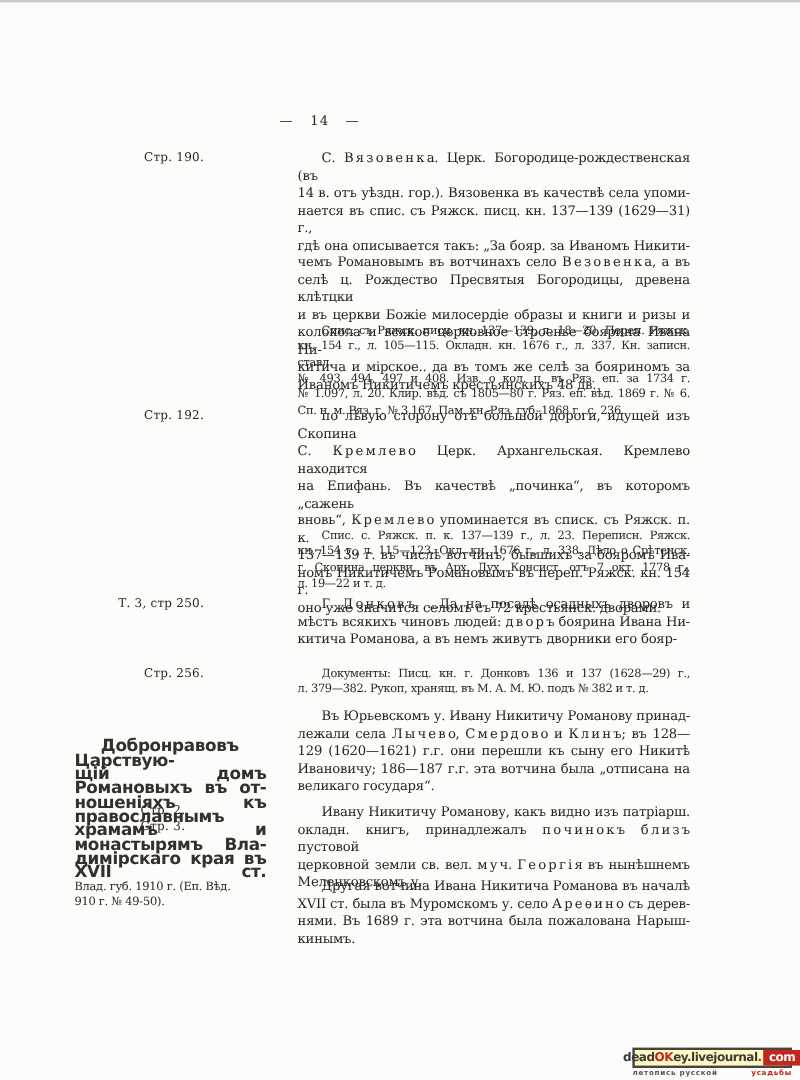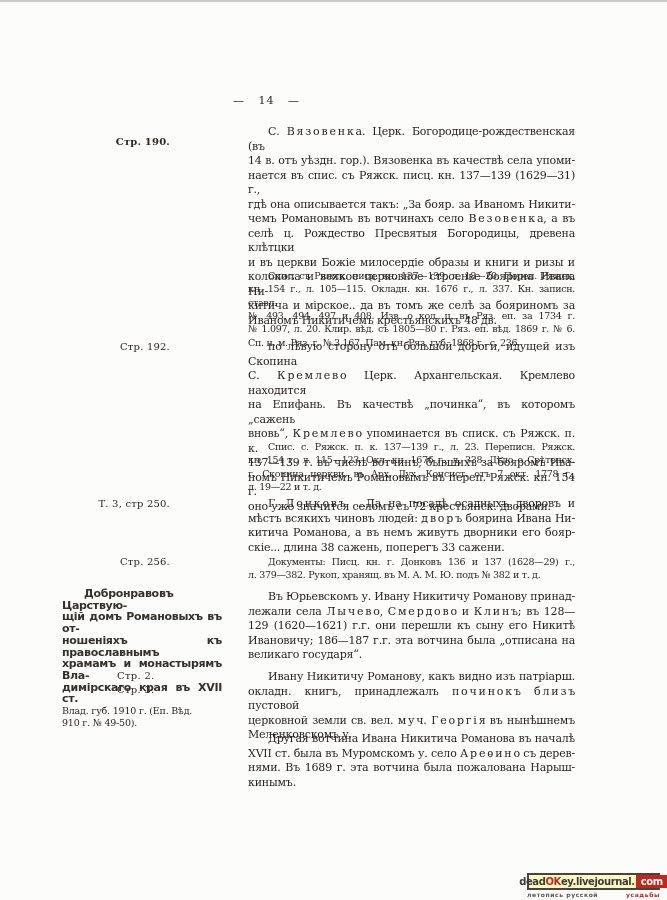--- a/index.html
+++ b/index.html
@@ -23,21 +23,21 @@
   .cit > div:first-child{text-indent:20px;}
   .para > div:last-child,.cit > div:last-child{text-align-last:left;}
   
   .mnote{
     position:absolute;left:62px;width:108px;text-align:right;
     font-size:10px;letter-spacing:0.2px;color:#2b2620;
   }
   .mblock{position:absolute;left:62px;width:160px;}
   .mblock-bold{
     font-family:"DejaVu Sans","Liberation Sans",sans-serif;
-    font-weight:bold;font-size:11px;line-height:11.7px;letter-spacing:-0.3px;color:#34302b;
+    font-weight:bold;font-size:14px;line-height:11.7px;letter-spacing:-0.3px;color:#34302b;margin-top:29px;
   }
   .mblock-bold > div{text-align:justify;text-align-last:justify;}
   .mblock-bold > div:first-child{text-indent:22px;}
   .mblock-ref{font-size:9.5px;line-height:11.7px;letter-spacing:-0.2px;color:#2b2620;}
   .mpage{position:absolute;left:117px;font-size:10px;letter-spacing:0.3px;color:#2b2620;}
   
   .wm{position:absolute;left:527px;top:873px;width:133px;font-family:"DejaVu Sans","Liberation Sans",sans-serif;}
   .wm-box{
     border:2px solid #474340;background:#fef9c3;height:13px;
     display:flex;align-items:center;justify-content:center;
@@ -53,21 +53,21 @@
   .wm-tag-dark{color:#5a5552;}
   .wm-tag-red{color:#c0281e;}
 </style>
 </head>
 <body>
 
 <div class="top-scan-line"></div>
 
 <div class="page-number">— 14 —</div>
 
-<div class="mnote" style="top:136px;font-weight:bold;">Стр. 190.</div>
+<div class="mnote" style="top:126px;">Стр. 190.</div>
 <div class="mnote" style="top:341px;">Стр. 192.</div>
 <div class="mnote" style="top:498px;">Т. 3, стр 250.</div>
 <div class="mnote" style="top:556px;">Стр. 256.</div>
 
 <div class="mblock" style="top:588px;">
   <div class="mblock-bold">
       <div>Добронравовъ Царствую-</div>
       <div>щій домъ Романовыхъ въ от-</div>
       <div>ношеніяхъ къ православнымъ</div>
       <div>храмамъ и монастырямъ Вла-</div>
@@ -112,21 +112,20 @@
 <div class="block cit" style="top:440px;">
     <div>Спис. с. Ряжск. п. к. 137—139 г., л. 23. Переписн. Ряжск.</div>
     <div>кн. 154 г., л. 115—123. Окл. кн. 1676 г., л. 338. Дѣло о Срѣтенск.</div>
     <div>г. Скопина церкви, въ Арх. Дух. Консист. отъ 7 окт. 1778 г.,</div>
     <div>л. 19—22 и т. д.</div>
   </div>
 <div class="block para" style="top:497px;">
     <div>Г. Д о н к о в ъ. ...Да на посадѣ осадныхъ дворовъ и</div>
     <div>мѣстъ всякихъ чиновъ людей: д в о р ъ боярина Ивана Ни-</div>
     <div>китича Романова, а въ немъ живутъ дворники его бояр-</div>
-    <div>скіе... длина 38 сажень, поперегъ 33 сажени.</div>
   </div>
 <div class="block cit" style="top:555px;">
     <div>Документы: Писц. кн. г. Донковъ 136 и 137 (1628—29) г.,</div>
     <div>л. 379—382. Рукоп, хранящ. въ М. А. М. Ю. подъ № 382 и т. д.</div>
   </div>
 <div class="block para" style="top:590px;">
     <div>Въ Юрьевскомъ у. Ивану Никитичу Романову принад-</div>
     <div>лежали села Л ы ч е в о, С м е р д о в о и К л и н ъ; въ 128—</div>
     <div>129 (1620—1621) г.г. они перешли къ сыну его Никитѣ</div>
     <div>Ивановичу; 186—187 г.г. эта вотчина была „отписана на</div>

